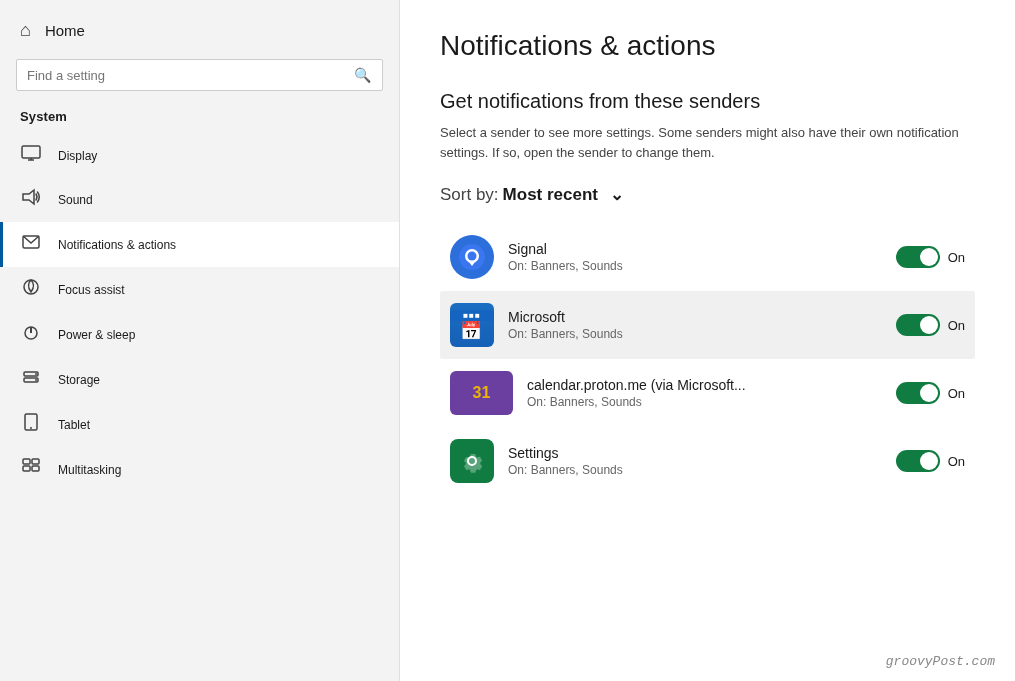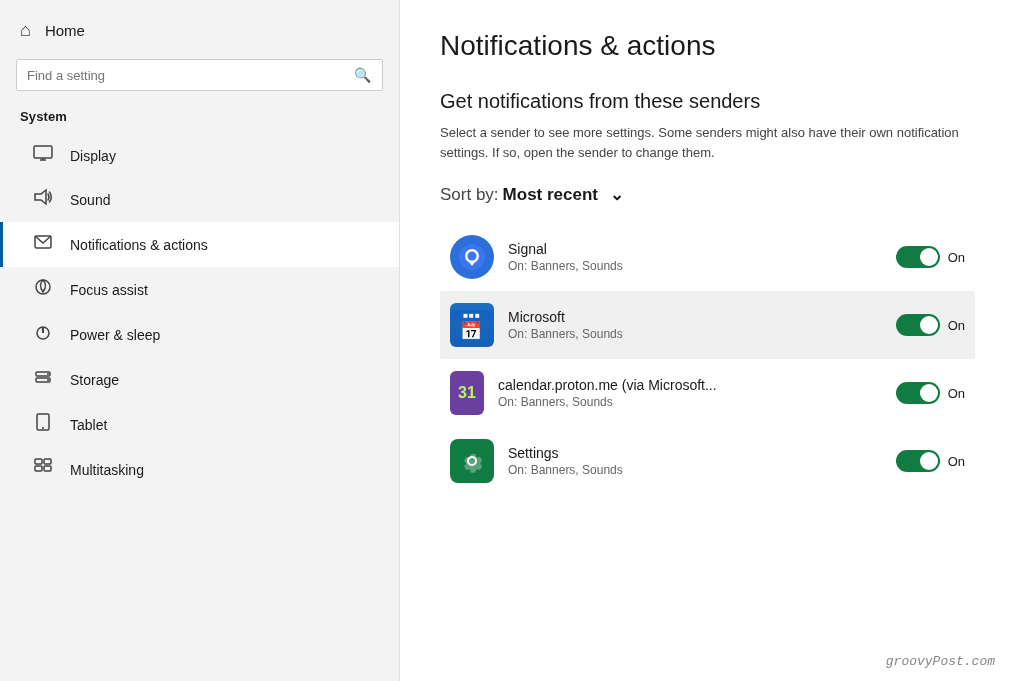--- a/index.html
+++ b/index.html
@@ -63,23 +63,23 @@
       font-size: 13px;
       font-weight: 700;
       color: #1a1a1a;
       padding: 4px 20px 10px 20px;
       letter-spacing: 0.01em;
     }
 
     .sidebar-item {
       display: flex;
       align-items: center;
-      padding: 11px 32px;
+      padding: 11px 20px;
       cursor: pointer;
-      font-size: 14px;
+      font-size: 12px;
       color: #1a1a1a;
       position: relative;
     }
     .sidebar-item.active {
       background: white;
     }
     .sidebar-item.active::before {
       content: '';
       position: absolute;
       left: 0;
@@ -255,27 +255,27 @@
     }
     .calendar-box .cal-num {
       font-size: 18px;
       font-weight: 700;
       line-height: 1;
       margin-top: 1px;
     }
 
     .proton-box {
       background: #6b3fa0;
-      width: 34px;
+      width: 63px;
       height: 44px;
       border-radius: 6px;
       display: flex;
       align-items: center;
       justify-content: center;
-      color: #bef264;
+      color: #eab308;
       font-size: 16px;
       font-weight: 700;
     }
 
     .settings-box {
       background: #107c41;
       width: 44px;
       height: 44px;
       border-radius: 8px;
       display: flex;

